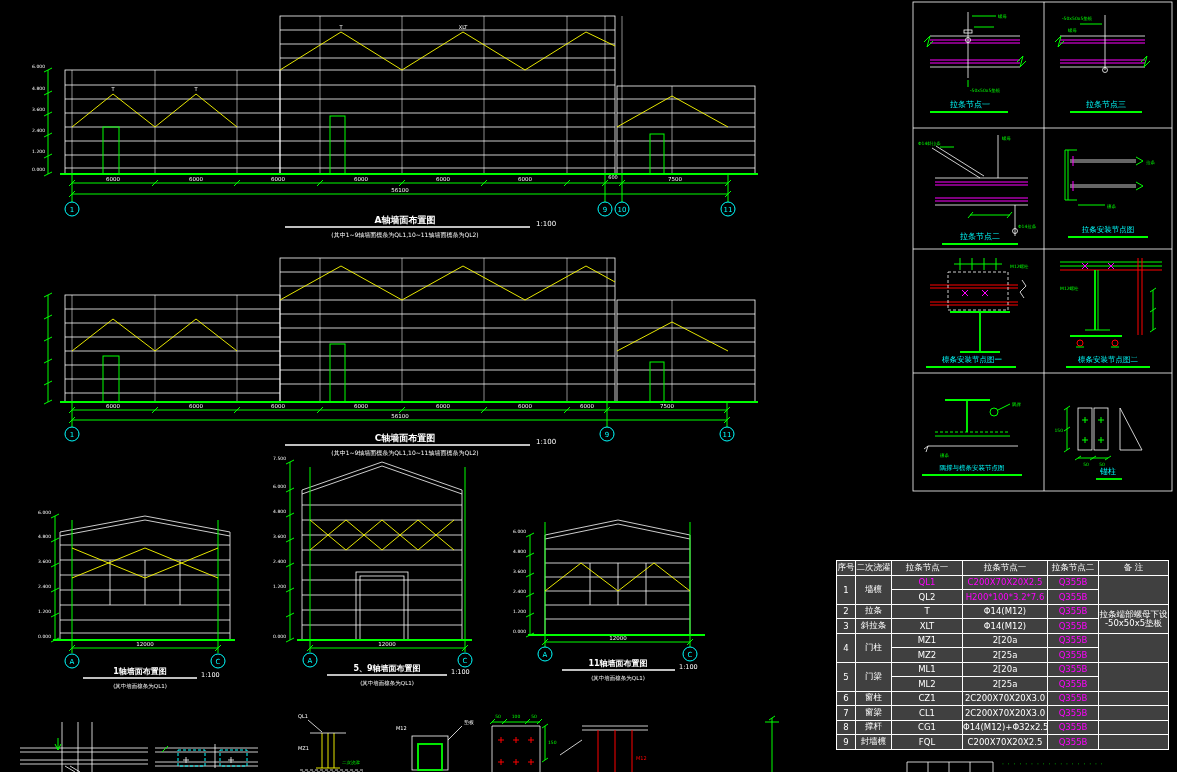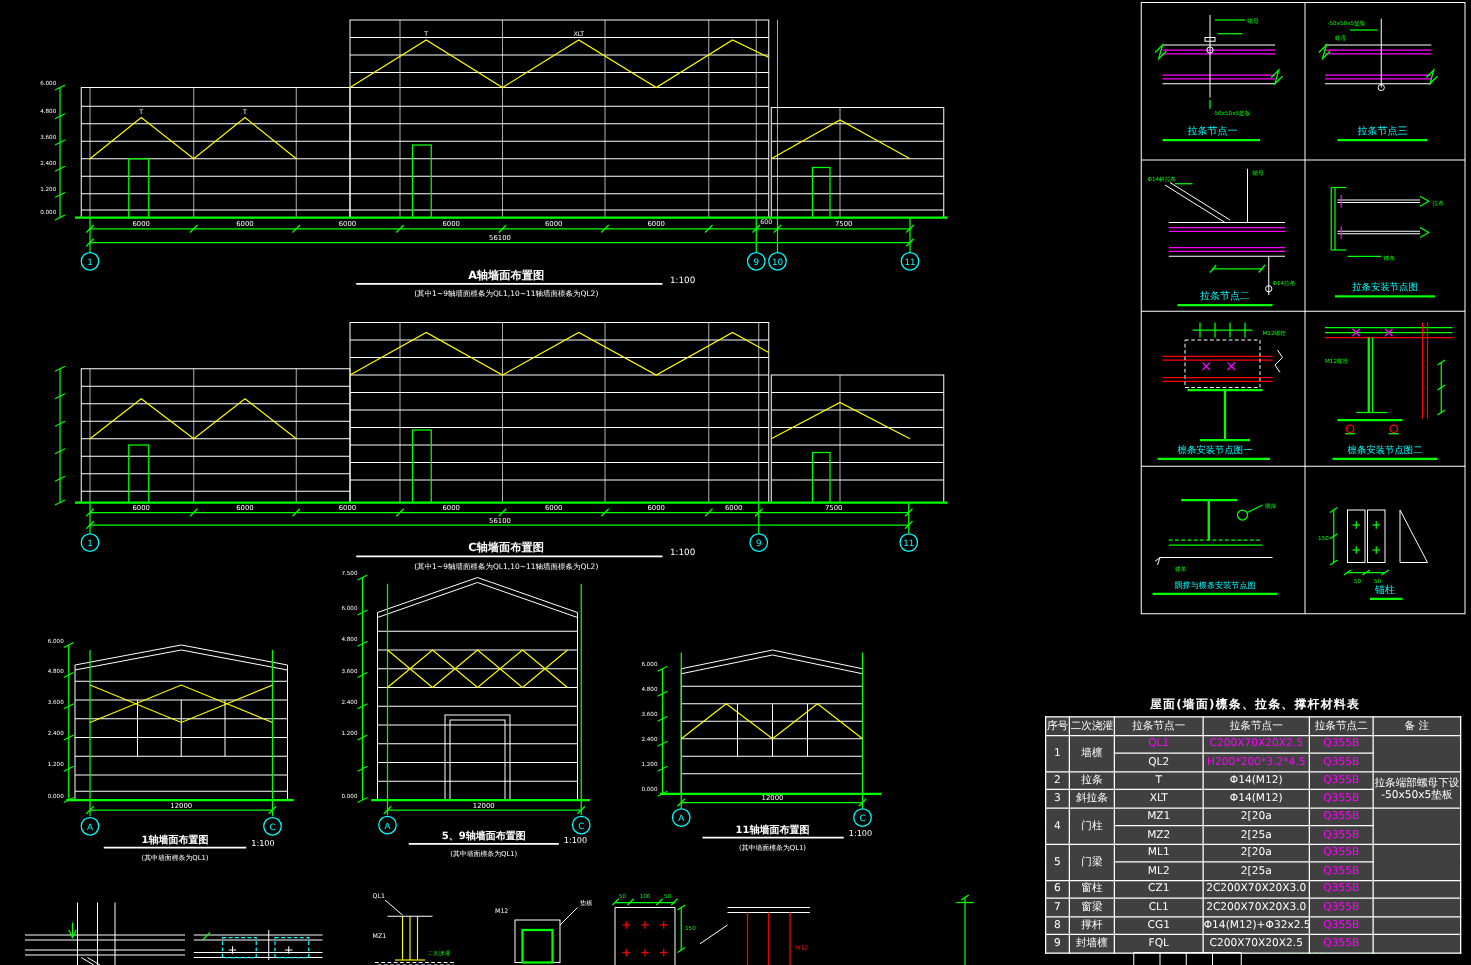--- a/index.html
+++ b/index.html
@@ -627,21 +627,20 @@
       <line class="sgr" x1="180" y1="460" x2="186" y2="456"></line>
     <line class="sgr" x1="195" y1="460" x2="201" y2="456"></line>
     <text class="tg mid" font-size="4.5" x="176" y="466">50</text>
     <text class="tg mid" font-size="4.5" x="192" y="466">50</text>
     <text class="tc mid" font-size="8" x="198" y="474">锚柱</text>
     <line class="sgr2" x1="186" y1="479" x2="212" y2="479"></line>
   </g>
 </svg>
 
 <div class="abs" style="left:836px;top:557px;width:336px">
-  <div class="tbl-title">屋面(墙面)檩条、拉条、撑杆材料表</div>
   <table class="mat-table" style="width:332px;margin-top:3px">
     <colgroup>
         <col style="width:19px">
         <col style="width:36px">
         <col style="width:71px">
         <col style="width:85px">
         <col style="width:51px">
         <col style="width:70px">
       </colgroup>
     <tbody>
@@ -656,21 +655,21 @@
     <tr>
       <td rowspan="2">1</td>
       <td rowspan="2">墙檩</td>
       <td class="mg">QL1</td>
       <td class="mg">C200X70X20X2.5</td>
       <td class="mg">Q355B</td>
       <td rowspan="2"></td>
     </tr>
     <tr>
       <td>QL2</td>
-      <td class="mg">H200*200*3.2*4.5</td>
+      <td class="mg">H200*100*3.2*7.6</td>
       <td class="mg">Q355B</td>
     </tr>
     <tr>
       <td>2</td>
       <td>拉条</td>
       <td>T</td>
       <td>Φ14(M12)</td>
       <td class="mg">Q355B</td>
       <td rowspan="2" class="rem">拉条端部螺母下设
 -50x50x5垫板</td>

